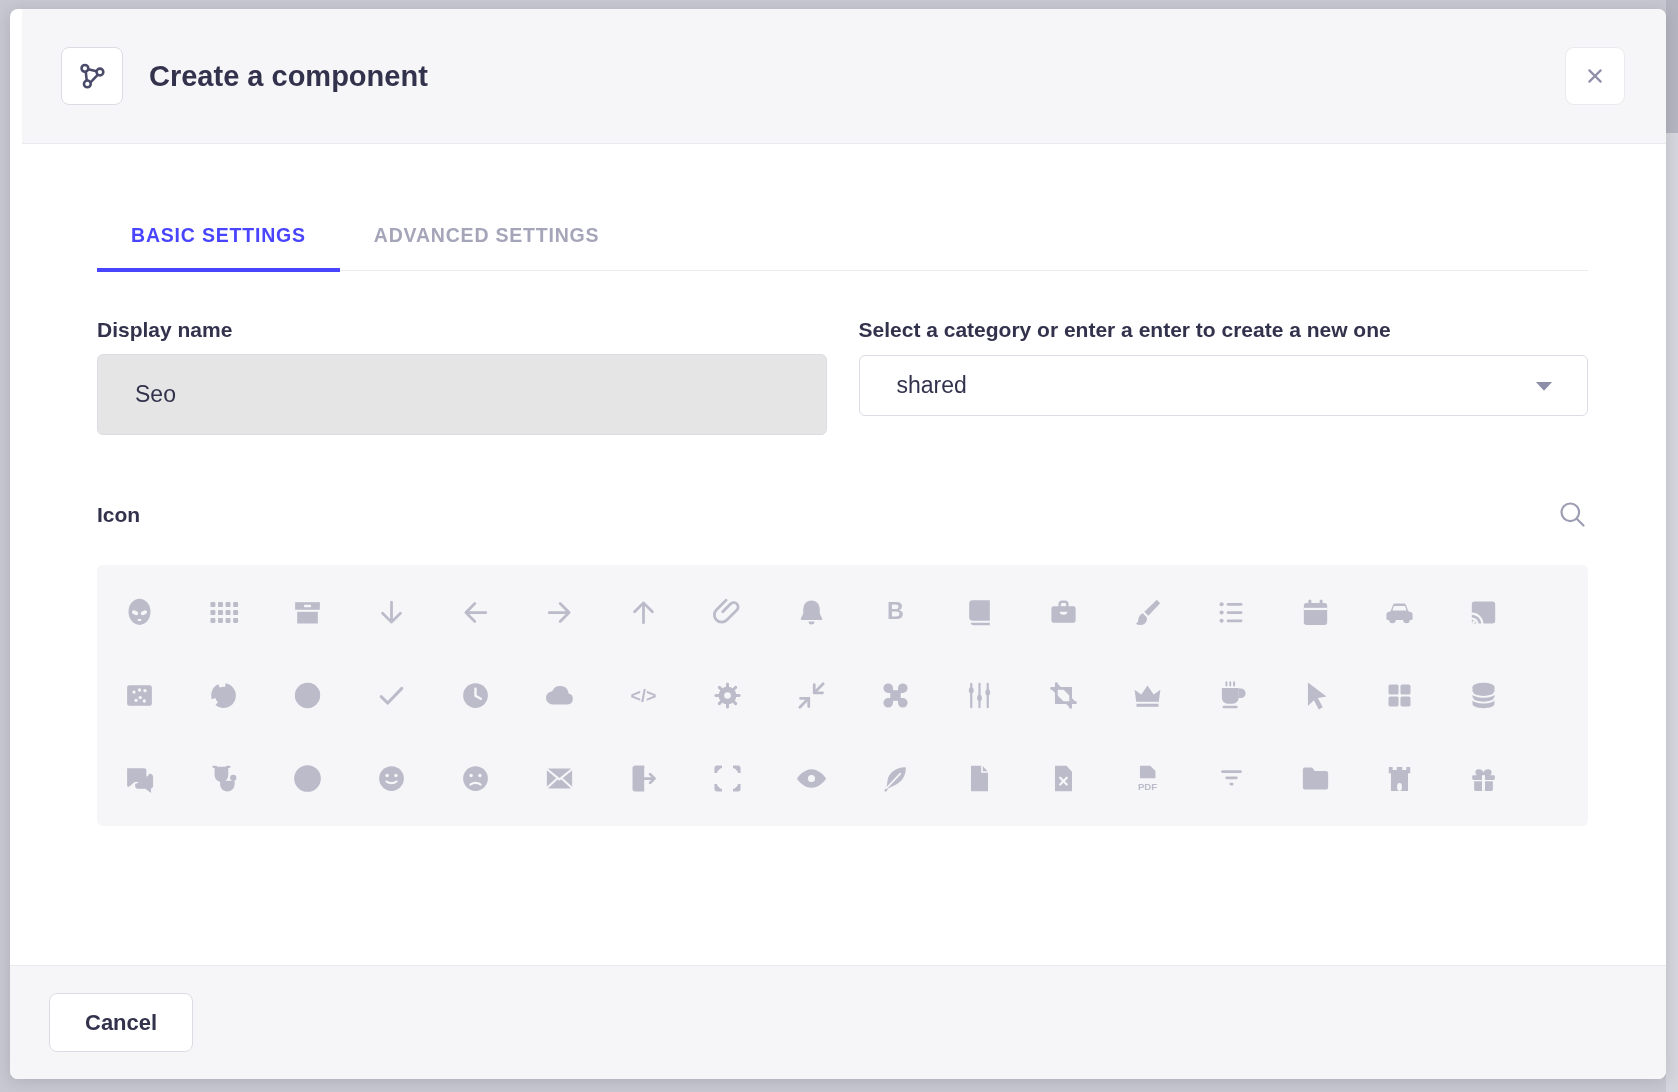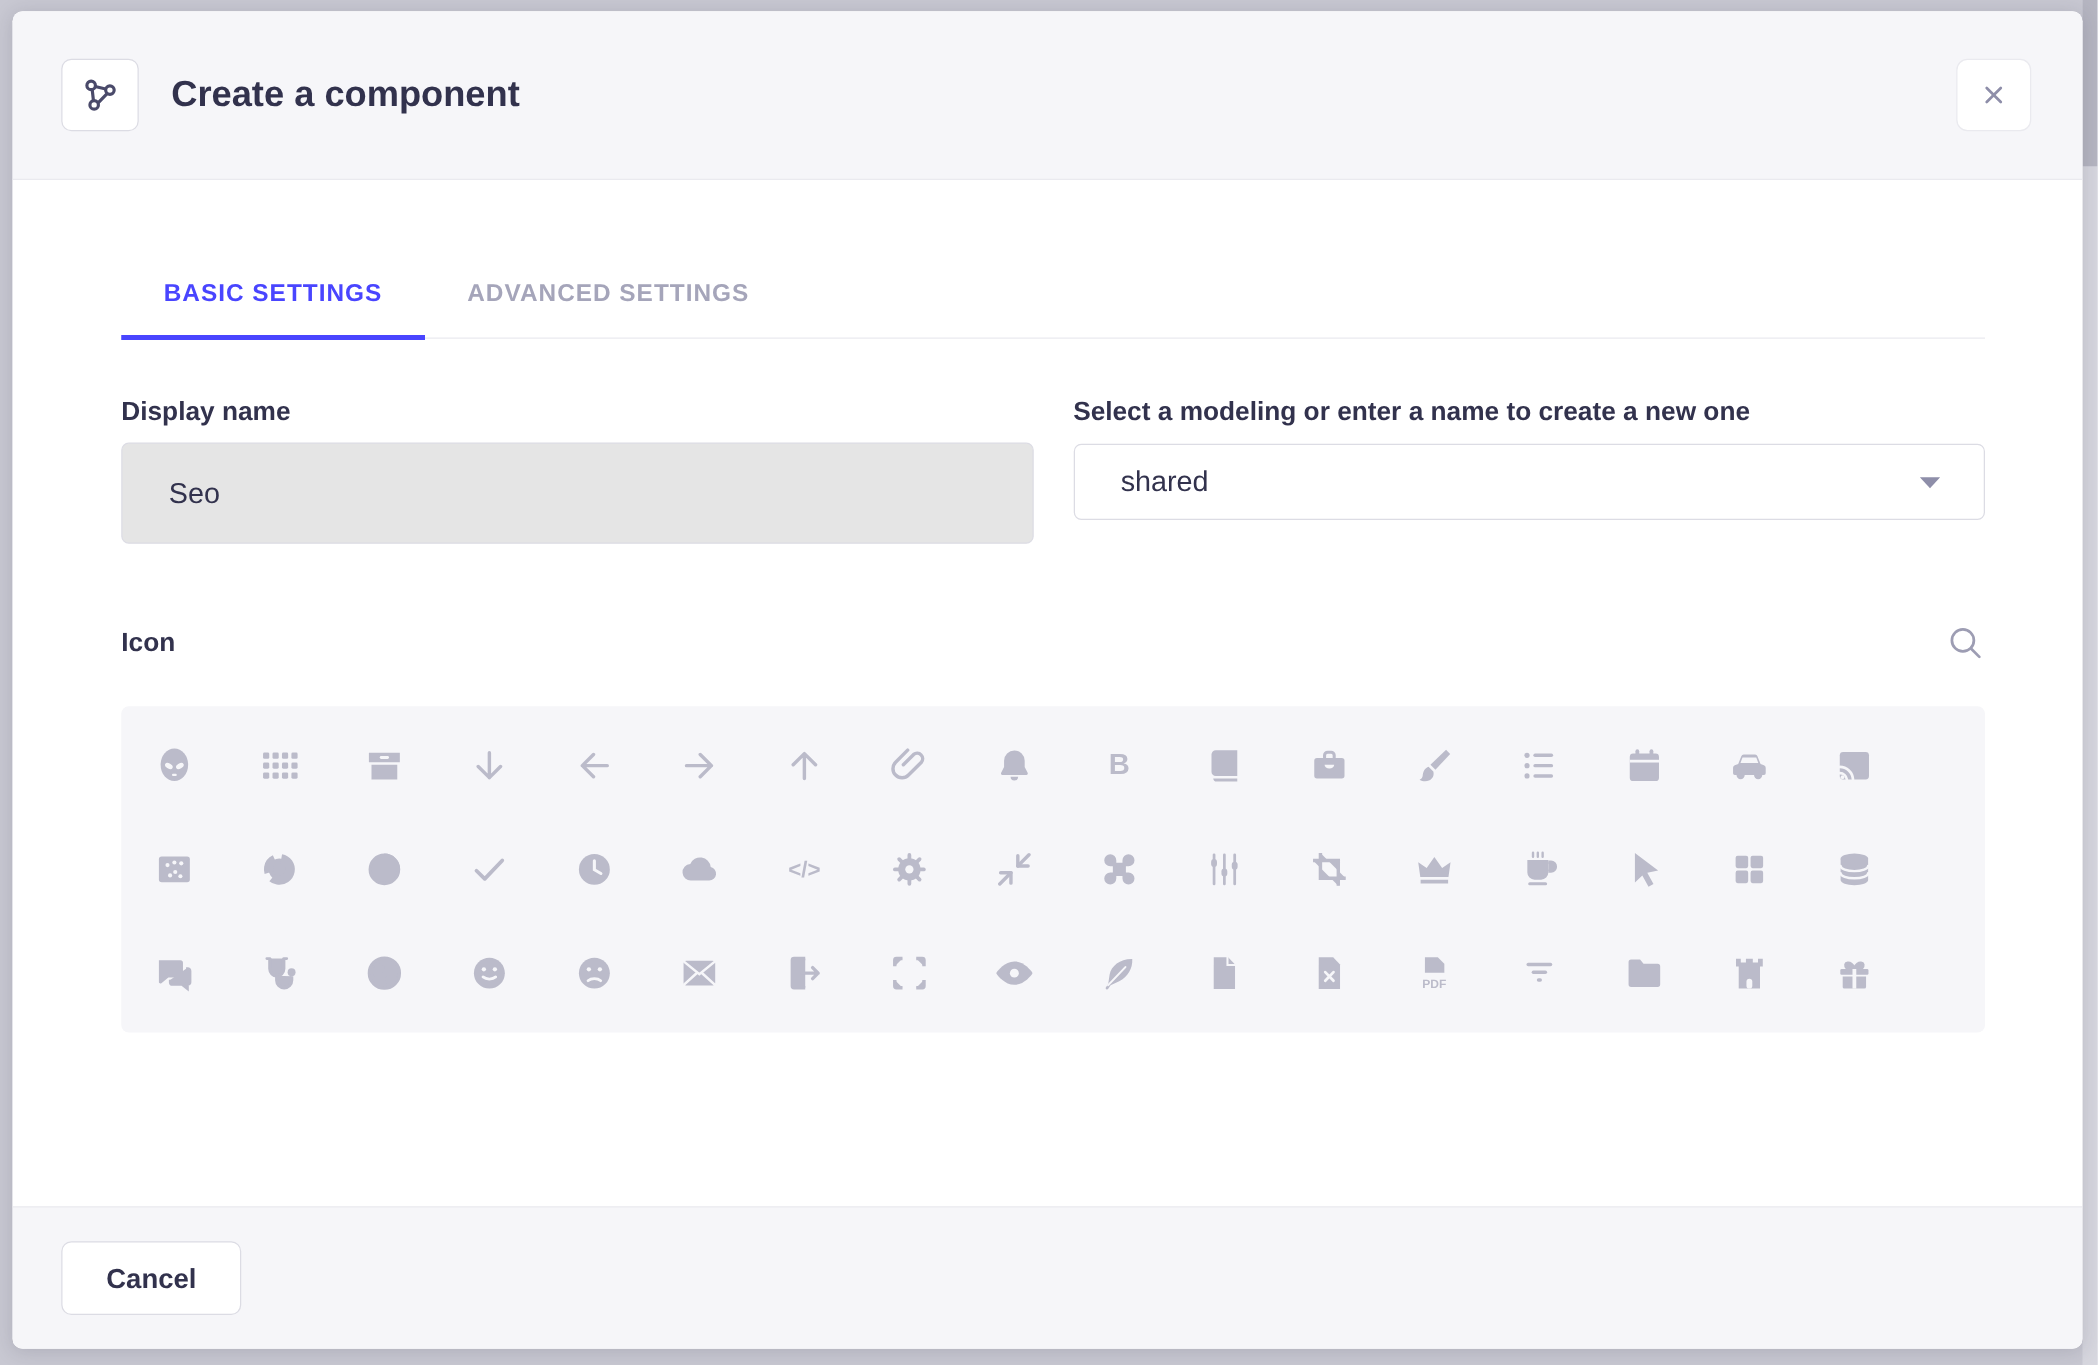--- a/index.html
+++ b/index.html
@@ -7,21 +7,21 @@
   body { background:#c8c8d2; font-family:"Liberation Sans", sans-serif; position:relative; }
   .edge-right { position:absolute; left:1666px; right:0; top:0; bottom:0; background:#d6d6de; }
   .edge-right::before { content:''; position:absolute; top:0; left:0; right:0; height:133px; background:#b5b5c1; }
 
   .modal { position:absolute; left:10px; top:9px; width:1656px; height:1070px;
            background:#fff; border-radius:8px; overflow:hidden; display:flex; flex-direction:column;
            box-shadow:0 2px 15px rgba(33,33,52,.15); }
 
   
   .m-header { flex:0 0 135px; background:#f6f6f9; border-bottom:1px solid #eaeaef;
-              display:flex; align-items:center; padding:0 41px 0 39px; }
+              display:flex; align-items:center; padding:0 41px 0 39px;margin-left:12px; }
   .icon-box { width:62px; height:58px; background:#fff; border:1px solid #dcdce4; border-radius:8px;
               display:flex; align-items:center; justify-content:center; }
   .icon-box svg { width:34px; height:34px; }
   .m-title { margin-left:26px; font-size:29px; font-weight:bold; color:#32324d; }
   .close-btn { margin-left:auto; width:60px; height:58px; background:#fff; border:1px solid #eaeaef;
                border-radius:9px; display:flex; align-items:center; justify-content:center; cursor:pointer; }
   .close-btn svg { width:26px; height:26px; }
 
   
   .m-body { flex:1 1 auto; padding:0 78px 0 87px; background:#fff; }
@@ -101,21 +101,21 @@
           <div class="tab">ADVANCED SETTINGS</div>
         </div>
     </div>
 
     <div class="fields-row">
       <div>
         <div class="field-label">Display name</div>
         <input class="text-input" type="text" value="Seo" style="">
       </div>
       <div>
-        <div class="field-label">Select a modeling or enter a name to create a new one</div>
+        <div class="field-label">Select a category or enter a enter to create a new one</div>
         <div class="select">
           <span class="select-value">shared</span>
           <svg viewBox="0 0 24 24">
               <path d="M4.5 8.2l7.5 8.1 7.5-8.1z" fill="#8e8ea9"></path>
             </svg>
         </div>
       </div>
     </div>
 
     <div class="icon-section">

